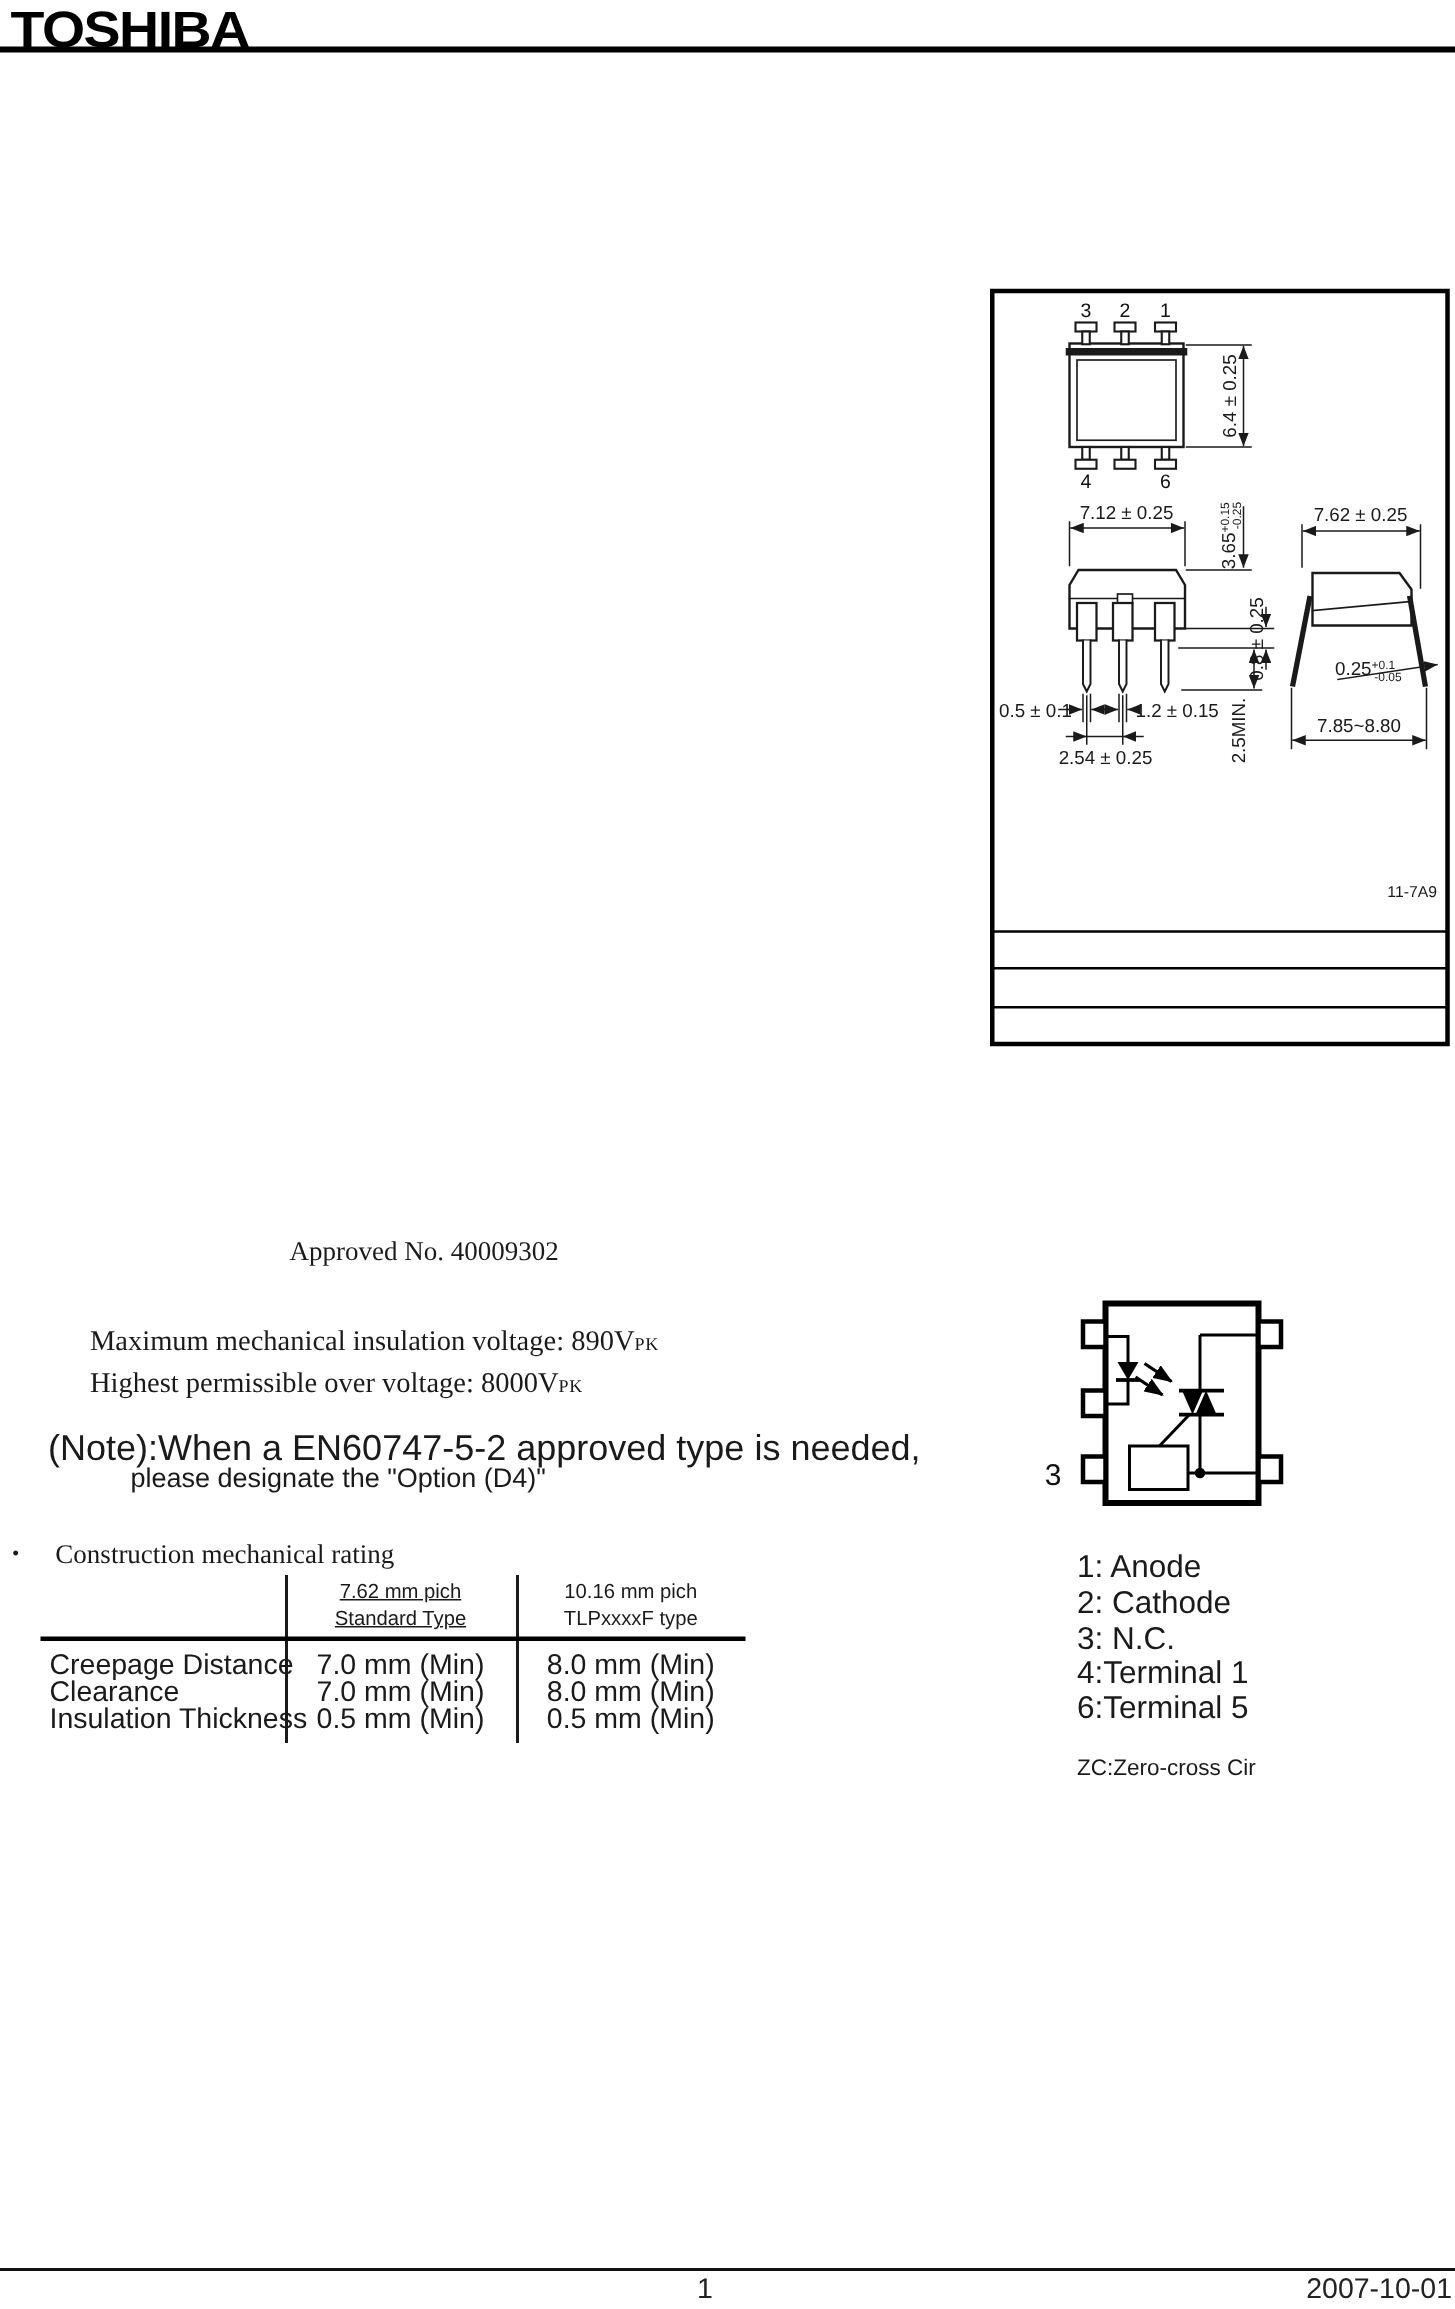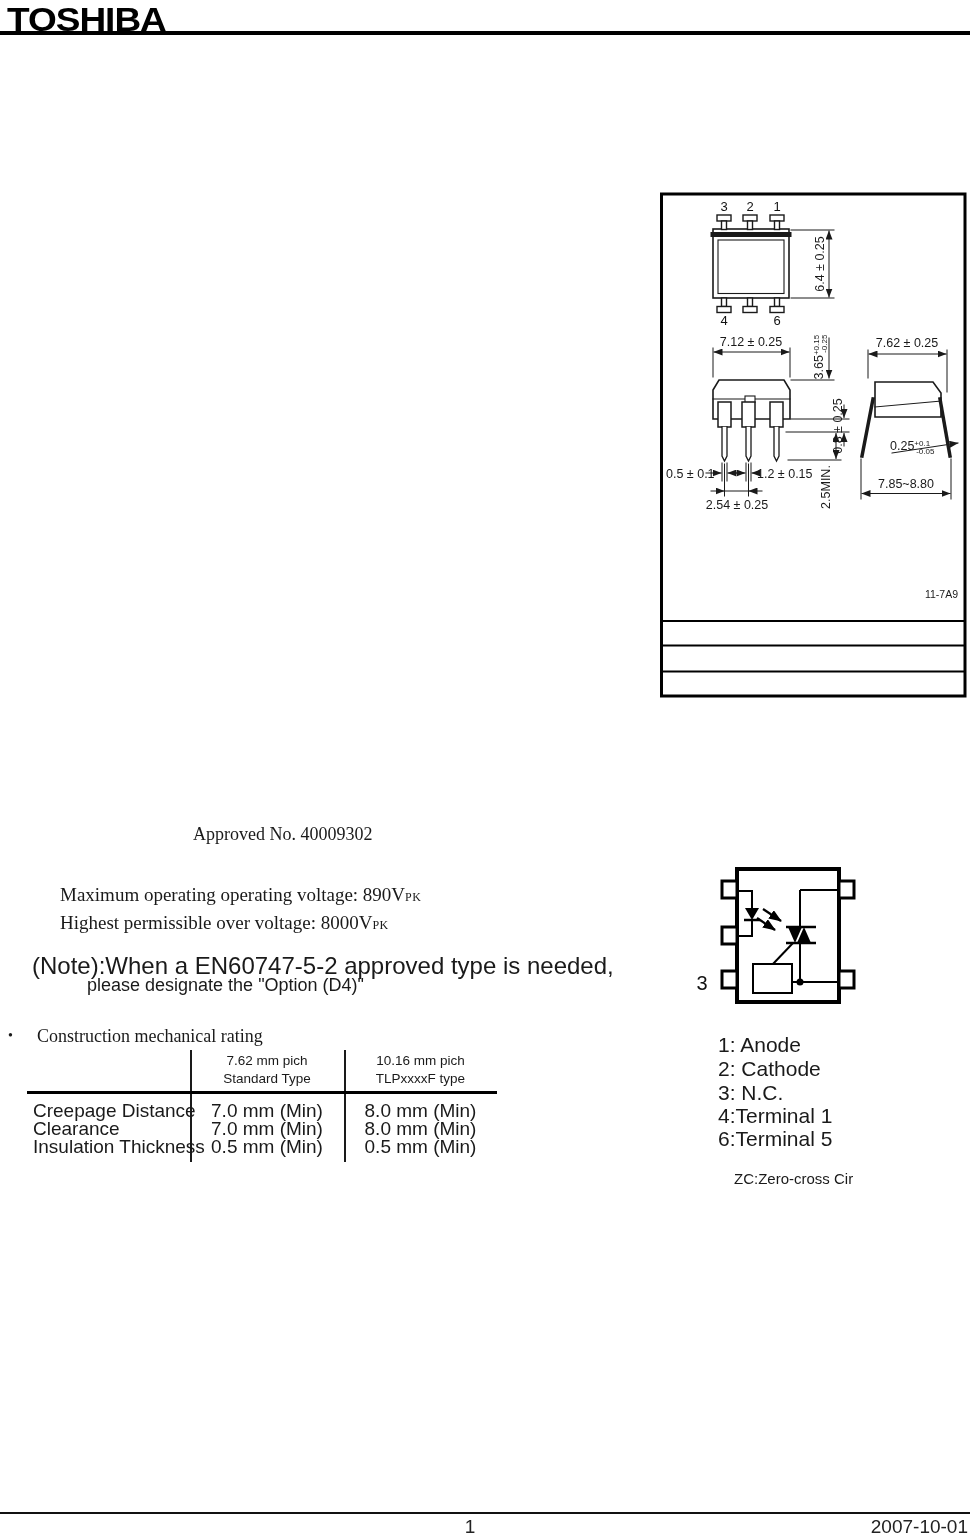--- a/index.html
+++ b/index.html
@@ -21,21 +21,21 @@
   .vpk{font-size:12px;letter-spacing:0.5px;}
   .note1{left:32px;top:952px;font-size:24px;color:#1a1a1a;}
   .note2{left:87px;top:975px;font-size:18px;color:#1a1a1a;}
   .constr-title{left:8px;top:1026px;font-size:18px;}
   .constr-bullet{display:inline-block;margin-right:24px;font-size:14px;vertical-align:2px;}
   .tbl-h{font-size:13.5px;line-height:18px;text-align:center;color:#1a1a1a;}
   .tbl-cell{font-size:19px;line-height:18px;color:#1a1a1a;white-space:nowrap;}
   .tbl-vline{width:1.5px;background:#1a1a1a;top:1050px;height:112px;}
   .tbl-hline{left:27px;top:1091px;width:470px;height:2.5px;background:#000;}
   .pinfun{left:718px;font-size:21px;color:#1a1a1a;white-space:nowrap;}
-  .zcnote{left:718px;top:1170px;font-size:15px;color:#1a1a1a;margin-left:16px;}
+  .zcnote{left:718px;top:1170px;font-size:15px;color:#1a1a1a;}
   .footer-rule{left:0;top:1512px;width:970px;height:2px;background:#111;}
   .pageno{left:440px;top:1516px;width:60px;text-align:center;font-size:19px;color:#222;}
   .date{left:840px;top:1516px;width:128px;text-align:right;font-size:19px;color:#222;}
   svg text{font-family:"Liberation Sans",sans-serif;fill:#1a1a1a;}
   svg .dim{font-size:12.5px;}
   svg .tol{font-size:8px;}
   svg .pinlbl{font-size:13px;fill:#111;}
   svg .code{font-size:10.5px;}
   svg .big3{font-size:20px;fill:#111;}
 </style>
@@ -198,28 +198,28 @@
       <path d="M792,982 L839,982"></path>
       <path d="M793,943 L772,965"></path>
     </g>
     <circle cx="800" cy="982" r="3.5" fill="#000"></circle>
     <rect x="753" y="964" width="39" height="29" fill="#fff" stroke="#000" stroke-width="2"></rect>
     <text class="big3" x="702" y="990" text-anchor="middle">3</text>
   </g>
 </svg>
 
 <div class="abs serif approved">Approved No. 40009302</div>
-<div class="abs serif volt1"><span>Maximum operating operating voltage: 890V</span><span class="vpk">PK</span></div>
+<div class="abs serif volt1"><span>Maximum mechanical insulation voltage: 890V</span><span class="vpk">PK</span></div>
 <div class="abs serif volt2"><span>Highest permissible over voltage: 8000V</span><span class="vpk">PK</span></div>
 <div class="abs note1">(Note):When a EN60747-5-2 approved type is needed,</div>
 <div class="abs note2">please designate the "Option (D4)"</div>
 
 <div class="abs serif constr-title"><span class="constr-bullet">•</span><span>Construction mechanical rating</span></div>
 
-<div class="abs tbl-h" style="left:190px;top:1052px;width:154px;">
+<div class="abs tbl-h" style="left:190px;top:1052px;width:154px;text-decoration:underline;">
   <div>7.62 mm pich</div>
   <div>Standard Type</div>
 </div>
 <div class="abs tbl-h" style="left:344px;top:1052px;width:153px;">
   <div>10.16 mm pich</div>
   <div>TLPxxxxF type</div>
 </div>
 <div class="abs tbl-vline" style="left:190px;"></div>
 <div class="abs tbl-vline" style="left:344px;"></div>
 <div class="abs tbl-hline"></div>

